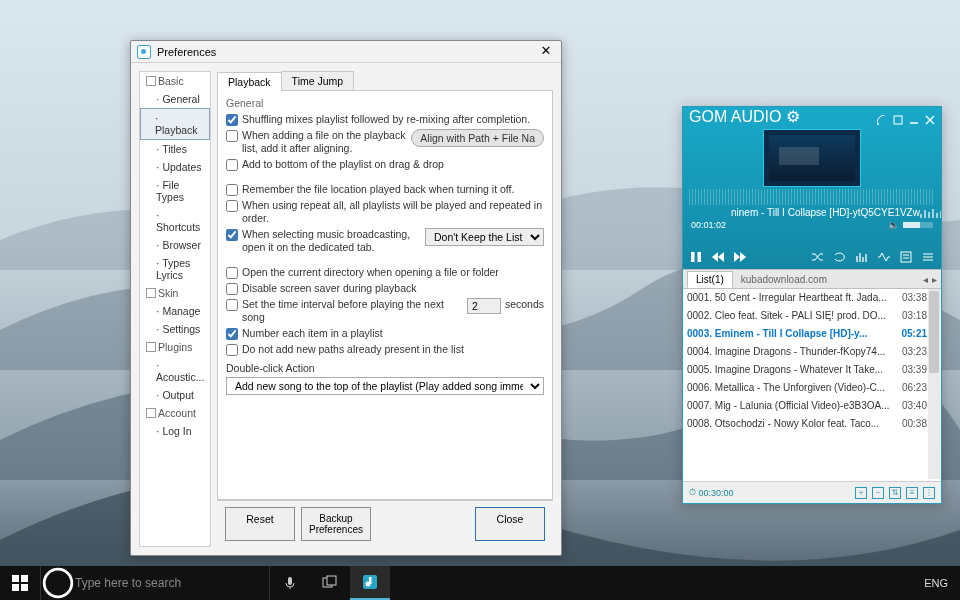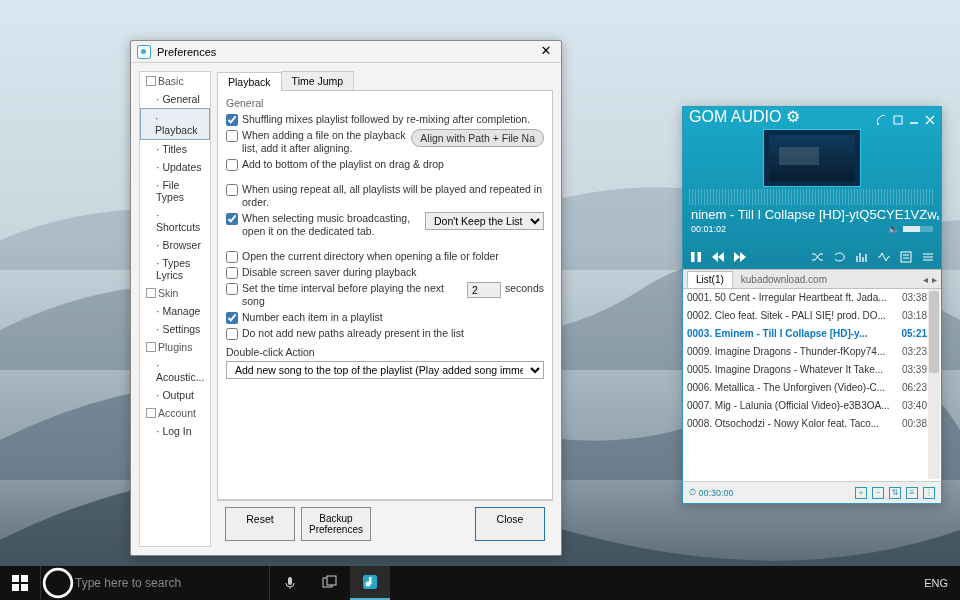--- a/index.html
+++ b/index.html
@@ -70,21 +70,21 @@
     background:linear-gradient(#1aa9c9,#1595b4 60%,#1487a4);
     color:#fff; display:flex;flex-direction:column;position:relative;}
   .gomtop .titlebar{height:18px;display:flex;align-items:center;padding:0 6px;font-size:16px;}
   .gomtop .titlebar .right{margin-left:auto;display:flex;gap:6px;align-items:center;}
   .gomtop .titlebar .sicon{width:10px;height:10px;}
   .vid { margin:4px auto 0; width:98px;height:58px;background:#0b2a46;border:1px solid #2cc7e6;display:flex;align-items:center;justify-content:center;}
   .vid .frame{width:86px;height:46px;background:linear-gradient(#0e3a5c,#0a1e33);position:relative;}
   .vid .frame::after{content:'';position:absolute;left:10px;top:12px;width:40px;height:18px;background:rgba(255,255,255,.15);}
   .wave{height:16px;margin:2px 6px 0;opacity:.6;background:
     repeating-linear-gradient(90deg,rgba(255,255,255,.4) 0 1px,transparent 1px 3px);}
-  .track{padding:0 8px;font-size:13px;overflow:hidden;white-space:nowrap;margin-top:2px;display:flex;align-items:center;}
+  .track{padding:0 8px;font-size:10px;overflow:hidden;white-space:nowrap;margin-top:2px;display:flex;align-items:center;margin-left:40px;}
   .track .eqbars{margin-left:auto;display:flex;gap:2px;align-items:flex-end;height:10px;}
   .track .eqbars span{display:block;width:2px;background:rgba(255,255,255,.6);}
   .timerow{padding:0 8px;font-size:9px;display:flex;align-items:center;margin-top:2px;gap:4px;}
   .timerow .vol{margin-left:auto;display:flex;align-items:center;gap:3px;}
   .vol .vbar{width:30px;height:6px;background:rgba(255,255,255,.25);position:relative;}
   .vol .vbar::after{content:'';position:absolute;left:0;top:0;bottom:0;width:55%;background:rgba(255,255,255,.8);}
   .controls{height:24px;display:flex;align-items:center;padding:0 6px;gap:8px;margin-top:auto;}
   .controls .cicon{width:14px;height:14px;display:flex;align-items:center;justify-content:center;}
   .controls .sep{flex:1;}
   .cicon svg{width:100%;height:100%;}
@@ -181,20 +181,24 @@
               <label>When adding a file on the playback list, add it after aligning.</label>
               <span class="fakebtn">Align with Path + File Na</span>
             </div>
             <div class="row">
               <input type="checkbox" style="">
               <label>Add to bottom of the playlist on drag &amp; drop</label>
             </div>
             <div class="sect"></div>
             <div class="row">
               <input type="checkbox" style="">
+              <label>Remember the file location played back when turning it off.</label>
+            </div>
+            <div class="row">
+              <input type="checkbox" style="">
               <label>When using repeat all, all playlists will be played and repeated in order.</label>
             </div>
             <div class="row">
               <input type="checkbox" checked="" style="">
               <label>When selecting music broadcasting, open it on the dedicated tab.</label>
               <select><option>Don't Keep the List</option></select>
             </div>
             <div class="sect"></div>
             <div class="row">
               <input type="checkbox" style="">
@@ -352,21 +356,21 @@
         <span class="t">0002. Cleo feat. Sitek - PALI SIĘ! prod. DO...</span>
         <span class="d">03:18</span>
         <span class="i">i</span>
       </div>
       <div class="item cur">
         <span class="t">0003. Eminem - Till I Collapse [HD]-y...</span>
         <span class="d">05:21</span>
         <span class="i">i</span>
       </div>
       <div class="item">
-        <span class="t">0009. Imagine Dragons - Thunder-fKopy74...</span>
+        <span class="t">0004. Imagine Dragons - Thunder-fKopy74...</span>
         <span class="d">03:23</span>
         <span class="i">i</span>
       </div>
       <div class="item">
         <span class="t">0005. Imagine Dragons - Whatever It Take...</span>
         <span class="d">03:39</span>
         <span class="i">i</span>
       </div>
       <div class="item">
         <span class="t">0006. Metallica - The Unforgiven (Video)-C...</span>

